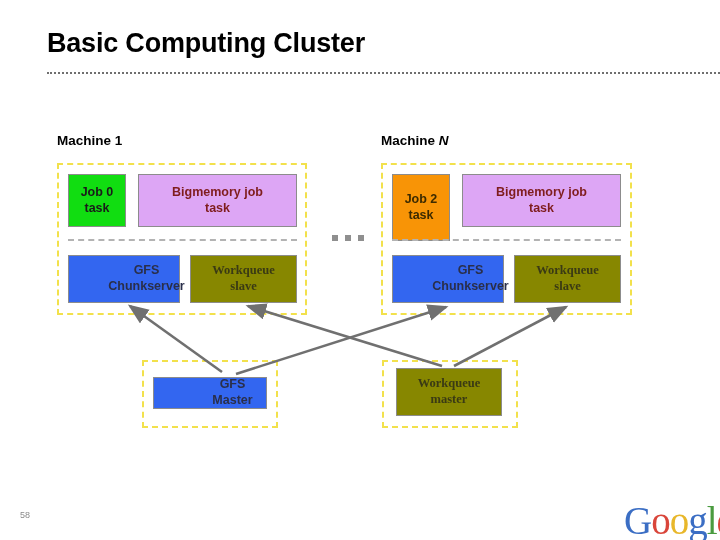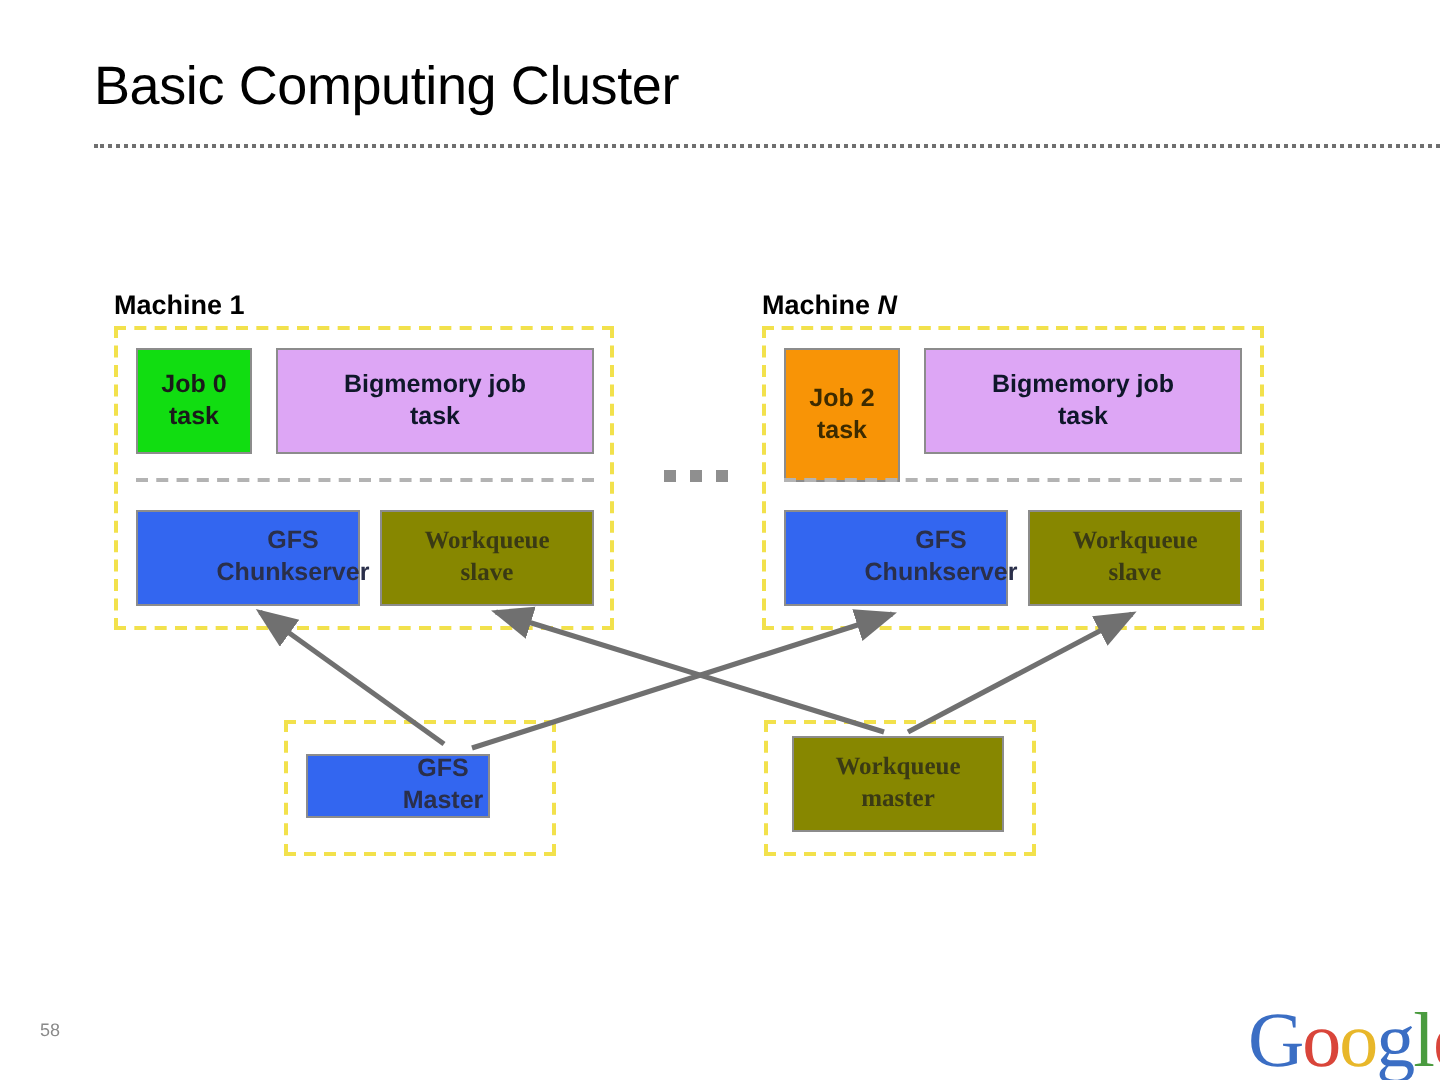--- a/index.html
+++ b/index.html
@@ -14,42 +14,41 @@
     overflow: hidden;
     font-family: "Liberation Sans", sans-serif;
   }
 
   
   #slide-title {
     position: absolute;
     left: 47px;
     top: 28px;
     font-size: 27px;
-    font-weight: 400;
+    font-weight: 700;
     color: #000000;
     letter-spacing: -0.2px;
     white-space: nowrap;
   }
   #title-rule {
     position: absolute;
     left: 47px;
     top: 72px;
     width: 673px;
     height: 0;
     border-top: 2px dotted #6f6f6f;
   }
 
   
   .machine-label {
     position: absolute;
     font-size: 13.5px;
     font-weight: bold;
     color: #000000;
     white-space: nowrap;
-    margin-top: 12px;
   }
   .machine-label .ital { font-style: italic; }
 
   
   .dash-box {
     position: absolute;
     border: 2px dashed #f2e14c;
     box-sizing: border-box;
   }
 
@@ -62,21 +61,21 @@
     align-items: center;
     justify-content: center;
     text-align: center;
     font-size: 12.5px;
     font-weight: bold;
     line-height: 1.25;
     color: #333333;
   }
   .pbox.green  { background: #11dd11; color: #1a1a1a; }
   .pbox.orange { background: #f89406; color: #3d2b00; }
-  .pbox.violet { background: #dda6f5; color: #0f172a; }
+  .pbox.violet { background: #dda6f5; color: #7f1d1d; }
   .pbox.blue   { background: #3366f0; color: #2a2f4a; padding-left: 45px; }
   .pbox.olive  { background: #878700; color: #3a3a14; font-family: Liberation Serif, serif; }
 
   
   .inner-sep {
     position: absolute;
     height: 0;
     border-top: 2px dashed #b3b3b3;
   }
 
@@ -157,21 +156,21 @@
 
 <div class="pbox orange" style="left:392px; top:174px; width:58px; height:67px;">Job 2<br>task</div>
 <div class="pbox violet" style="left:462px; top:174px; width:159px; height:53px;">Bigmemory job<br>task</div>
 
 <div class="inner-sep" style="left:392px; top:239px; width:229px;"></div>
 
 <div class="pbox blue" style="left:392px; top:255px; width:112px; height:48px;">GFS<br>Chunkserver</div>
 <div class="pbox olive" style="left:514px; top:255px; width:107px; height:48px;">Workqueue<br>slave</div>
 
 <div class="dash-box" style="left:142px; top:360px; width:136px; height:68px;"></div>
-<div class="pbox blue" style="left:153px; top:377px; width:92px; height:32px;">GFS Master</div>
+<div class="pbox blue" style="left:153px; top:377px; width:114px; height:32px;">GFS Master</div>
 
 <div class="dash-box" style="left:382px; top:360px; width:136px; height:68px;"></div>
 <div class="pbox olive" style="left:396px; top:368px; width:106px; height:48px;">Workqueue<br>master</div>
 
 <svg id="connectors" viewBox="0 0 720 540">
   <defs>
     <marker id="ah" markerWidth="9" markerHeight="9" refX="7" refY="3.2" orient="auto" markerUnits="strokeWidth">
       <path d="M0,0 L8,3.2 L0,6.4 z" fill="#707070"></path>
     </marker>
   </defs>

